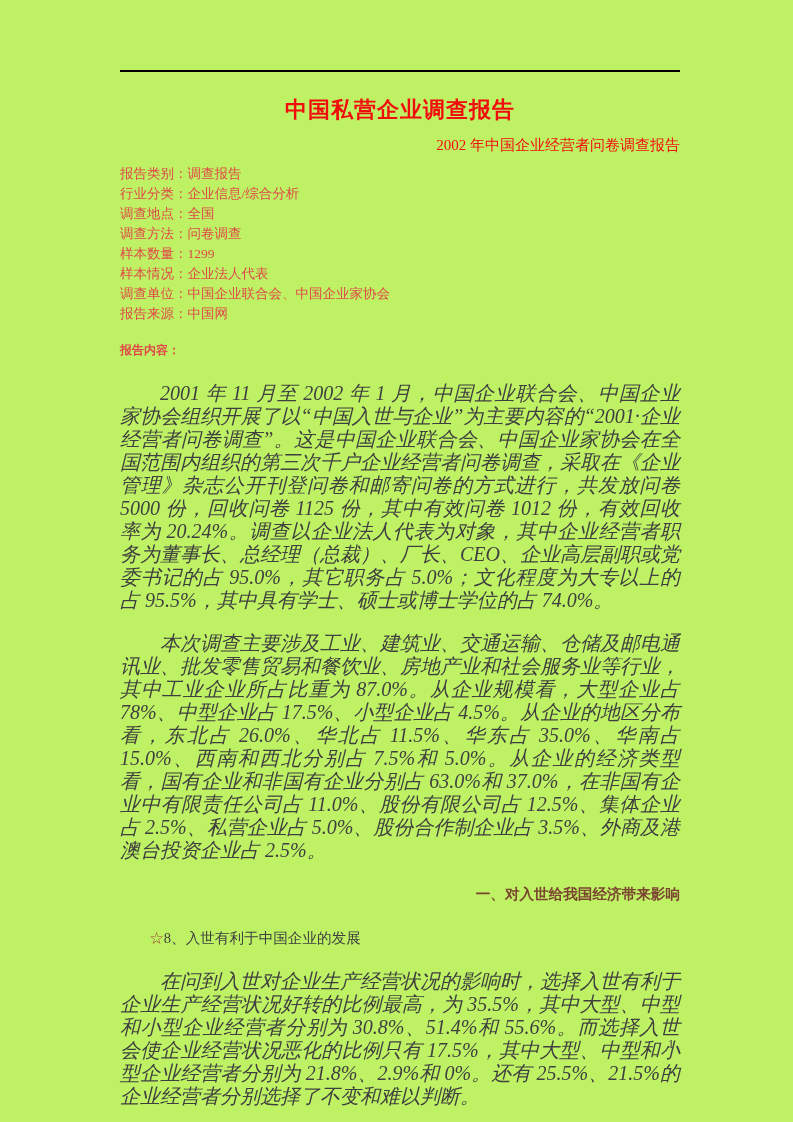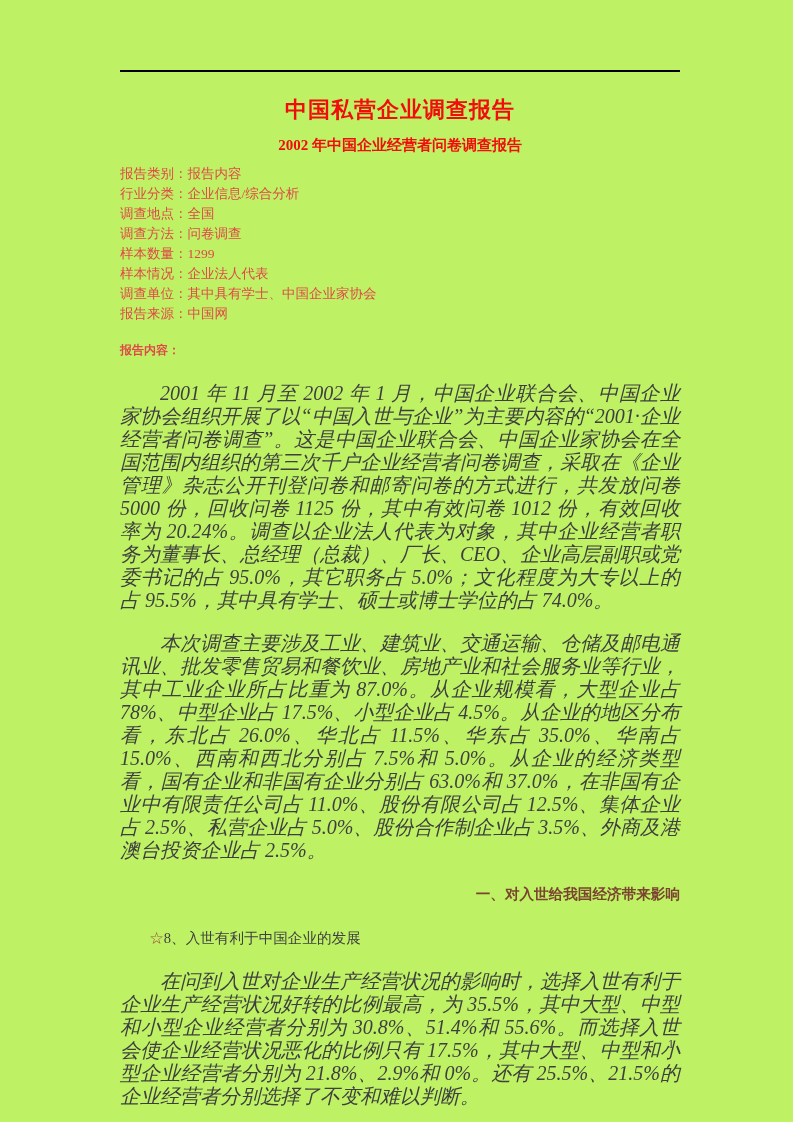--- a/index.html
+++ b/index.html
@@ -31,24 +31,24 @@
     text-align: center;
     font-size: 22px;
     line-height: 32px;
     font-weight: bold;
     letter-spacing: 1px;
     color: var(--title-red, #f20d0d);
     font-family: "Liberation Sans", "DejaVu Sans", sans-serif;
   }
   .subtitle {
     margin: 9px 0 0 0;
-    text-align: center;
+    text-align: right;
     font-size: 15px;
     line-height: 20px;
-    font-weight: bold;
+    font-weight: normal;
     color: var(--title-red, #f20d0d);
   }
   .meta { margin-top: 9px; }
   .meta-row {
     font-size: 13.5px;
     line-height: 20px;
     color: var(--meta-red, #e04848);
   }
   .content-heading {
     margin-top: 14px;
@@ -96,27 +96,27 @@
 <body>
 
 <div class="page">
   <div class="top-rule"></div>
 
   <div class="content">
     <h1 class="title">中国私营企业调查报告</h1>
     <h2 class="subtitle">2002 年中国企业经营者问卷调查报告</h2>
 
     <div class="meta">
-      <div class="meta-row"><span>报告类别：</span><span>报告内容</span></div>
+      <div class="meta-row"><span>报告类别：</span><span>调查报告</span></div>
       <div class="meta-row"><span>行业分类：</span><span>企业信息/综合分析</span></div>
       <div class="meta-row"><span>调查地点：</span><span>全国</span></div>
       <div class="meta-row"><span>调查方法：</span><span>问卷调查</span></div>
       <div class="meta-row"><span>样本数量：</span><span>1299</span></div>
       <div class="meta-row"><span>样本情况：</span><span>企业法人代表</span></div>
-      <div class="meta-row"><span>调查单位：</span><span>其中具有学士、中国企业家协会</span></div>
+      <div class="meta-row"><span>调查单位：</span><span>中国企业联合会、中国企业家协会</span></div>
       <div class="meta-row"><span>报告来源：</span><span>中国网</span></div>
     </div>
 
     <div class="content-heading">报告内容：</div>
 
     <p class="body">2001 年 11 月至 2002 年 1 月，中国企业联合会、中国企业家协会组织开展了以“中国入世与企业”为主要内容的“2001·企业经营者问卷调查”。这是中国企业联合会、中国企业家协会在全国范围内组织的第三次千户企业经营者问卷调查，采取在《企业管理》杂志公开刊登问卷和邮寄问卷的方式进行，共发放问卷 5000 份，回收问卷 1125 份，其中有效问卷 1012 份，有效回收率为 20.24%。调查以企业法人代表为对象，其中企业经营者职务为董事长、总经理（总裁）、厂长、CEO、企业高层副职或党委书记的占 95.0%，其它职务占 5.0%；文化程度为大专以上的占 95.5%，其中具有学士、硕士或博士学位的占 74.0%。</p>
     <p class="body">本次调查主要涉及工业、建筑业、交通运输、仓储及邮电通讯业、批发零售贸易和餐饮业、房地产业和社会服务业等行业，其中工业企业所占比重为 87.0%。从企业规模看，大型企业占 78%、中型企业占 17.5%、小型企业占 4.5%。从企业的地区分布看，东北占 26.0%、华北占 11.5%、华东占 35.0%、华南占 15.0%、西南和西北分别占 7.5%和 5.0%。从企业的经济类型看，国有企业和非国有企业分别占 63.0%和 37.0%，在非国有企业中有限责任公司占 11.0%、股份有限公司占 12.5%、集体企业占 2.5%、私营企业占 5.0%、股份合作制企业占 3.5%、外商及港澳台投资企业占 2.5%。</p>
 
     <h3 class="section">一、对入世给我国经济带来影响</h3>
 

